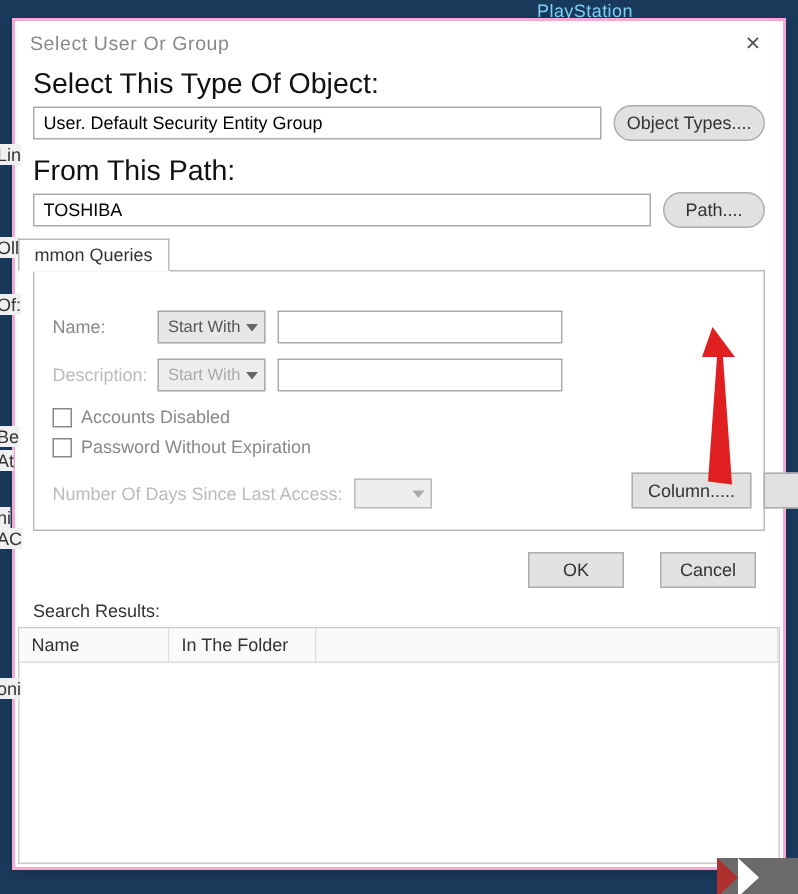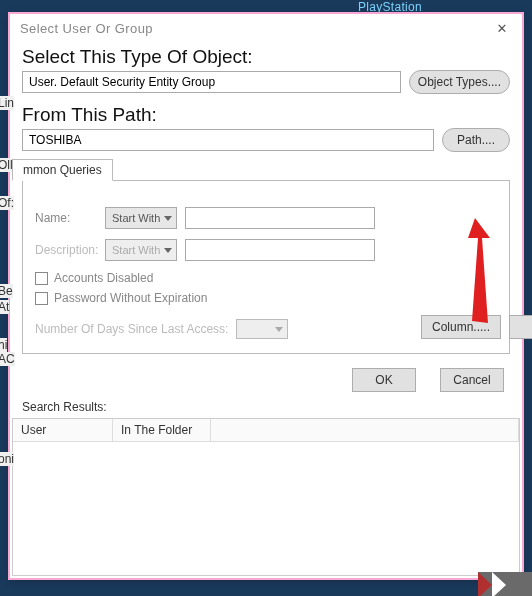--- a/index.html
+++ b/index.html
@@ -241,21 +241,21 @@
   </div>
 
   <div class="footer-btns">
     <button class="btn ok">OK</button>
     <button class="btn cancel">Cancel</button>
   </div>
 
   <div class="results-label">Search Results:</div>
   <div class="results-table">
     <div class="th-row">
-      <div class="th name">User</div>
+      <div class="th name">Name</div>
       <div class="th folder">In The Folder</div>
       <div class="th rest"></div>
     </div>
     <div class="tbody"></div>
   </div>
 </div>
 
 <svg class="arrow" style="left:460px; top:218px;" width="50" height="120">
   <defs></defs>
   <polygon points="15,0 30,20 22,20 28,105 12,103 18,20 8,20" fill="#e02020"></polygon>

